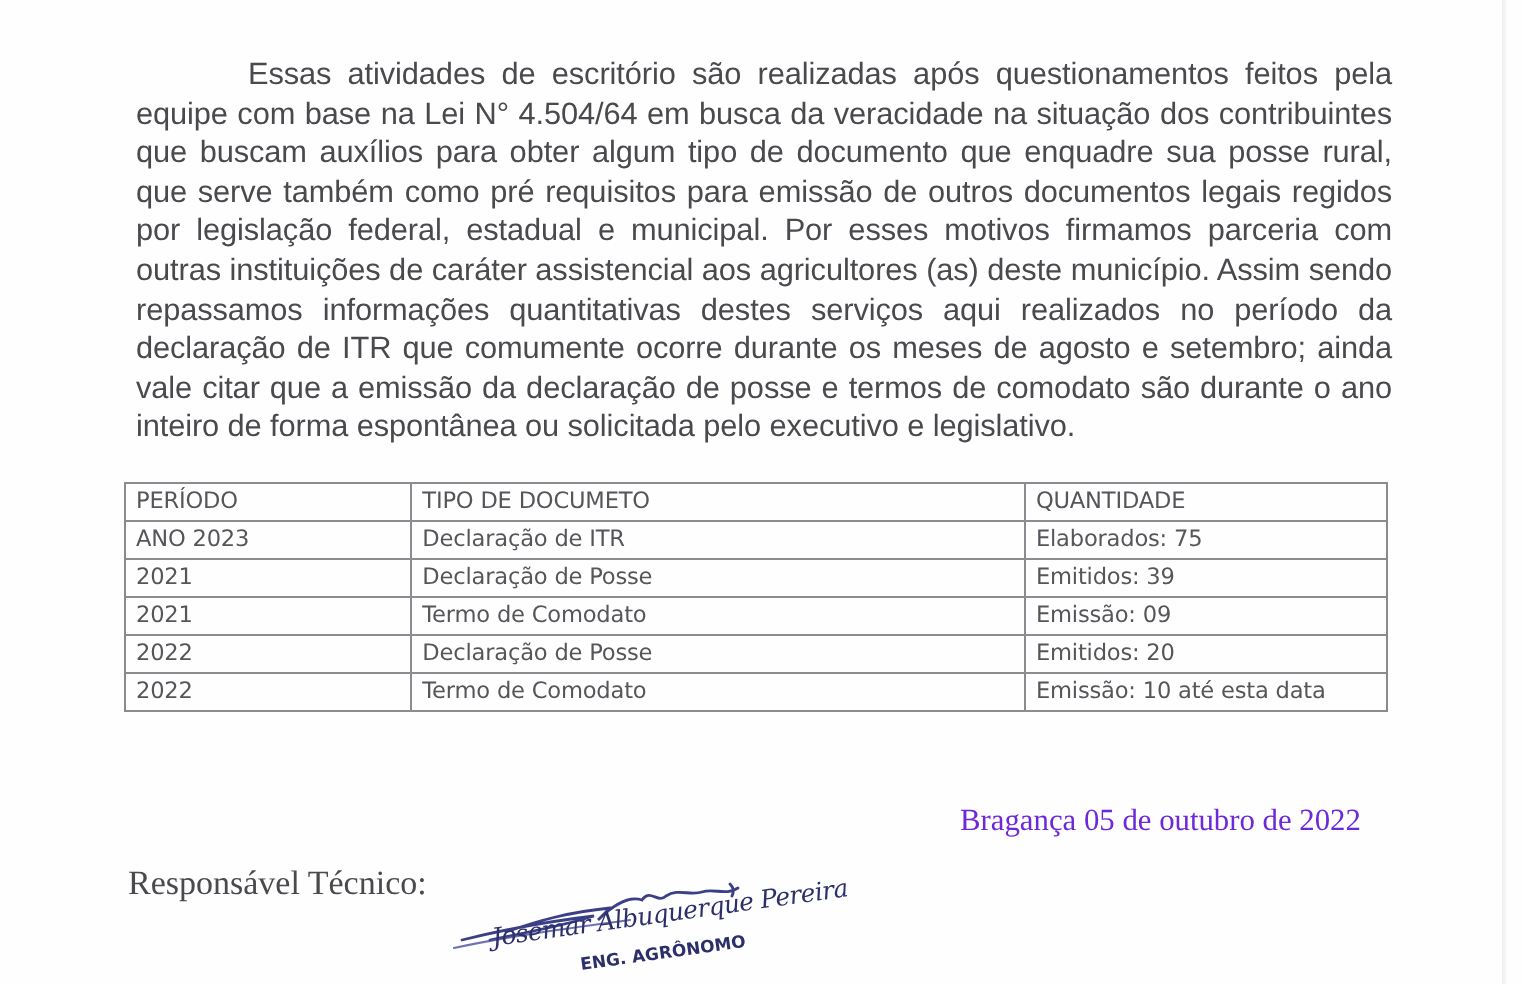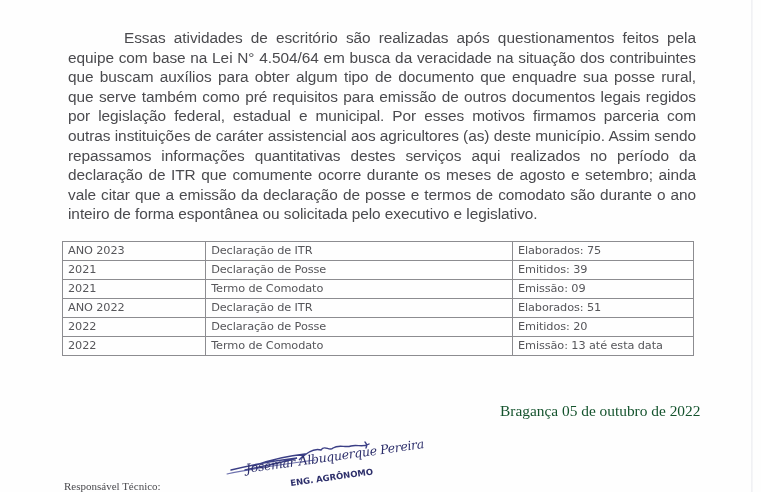--- a/index.html
+++ b/index.html
@@ -58,33 +58,31 @@
     }
     .col-period { width: 140px; }
     .col-type { width: 300px; }
     .col-qty { width: 177px; }
     .location-date {
       position: absolute;
       left: 480px;
       top: 402px;
       font-family: "Liberation Serif", serif;
       font-size: 15.4px;
-      color: #14532d;
+      color: #6d28d9;
       white-space: nowrap;
-      margin-left: 20px;
     }
     .resp-label {
       position: absolute;
       left: 64px;
       top: 432px;
       font-family: "Liberation Serif", serif;
-      font-size: 11px;
+      font-size: 17px;
       color: #4a4a4e;
       white-space: nowrap;
-      margin-top: 48px;
     }
     .signature {
       position: absolute;
       left: 225px;
       top: 440px;
       width: 180px;
       height: 52px;
     }
     .sig-name {
       position: absolute;
@@ -125,48 +123,48 @@
 <p class="paragraph">Essas atividades de escritório são realizadas após questionamentos feitos pela equipe com base na Lei N° 4.504/64 em busca da veracidade na situação dos contribuintes que buscam auxílios para obter algum tipo de documento que enquadre sua posse rural, que serve também como pré requisitos para emissão de outros documentos legais regidos por legislação federal, estadual e municipal. Por esses motivos firmamos parceria com outras instituições de caráter assistencial aos agricultores (as) deste município. Assim sendo repassamos informações quantitativas destes serviços aqui realizados no período da declaração de ITR que comumente ocorre durante os meses de agosto e setembro; ainda vale citar que a emissão da declaração de posse e termos de comodato são durante o ano inteiro de forma espontânea ou solicitada pelo executivo e legislativo.</p>
 
 <table class="data-table">
   <colgroup>
     <col class="col-period">
     <col class="col-type">
     <col class="col-qty">
   </colgroup>
   <tbody>
     <tr>
+      <td>PERÍODO</td>
+      <td>TIPO DE DOCUMETO</td>
+      <td>QUANTIDADE</td>
+    </tr>
+    <tr>
       <td>ANO 2023</td>
       <td>Declaração de ITR</td>
       <td>Elaborados: 75</td>
     </tr>
     <tr>
       <td>2021</td>
       <td>Declaração de Posse</td>
       <td>Emitidos: 39</td>
     </tr>
     <tr>
       <td>2021</td>
       <td>Termo de Comodato</td>
       <td>Emissão: 09</td>
     </tr>
     <tr>
-      <td>ANO 2022</td>
-      <td>Declaração de ITR</td>
-      <td>Elaborados: 51</td>
-    </tr>
-    <tr>
       <td>2022</td>
       <td>Declaração de Posse</td>
       <td>Emitidos: 20</td>
     </tr>
     <tr>
       <td>2022</td>
       <td>Termo de Comodato</td>
-      <td>Emissão: 13 até esta data</td>
+      <td>Emissão: 10 até esta data</td>
     </tr>
   </tbody>
 </table>
 
 <div class="location-date">Bragança 05 de outubro de 2022</div>
 
 <div class="resp-label">Responsável Técnico:</div>
 
 <div class="signature">
   <svg class="sig-scribble" width="180" height="40" viewBox="0 0 180 40">

